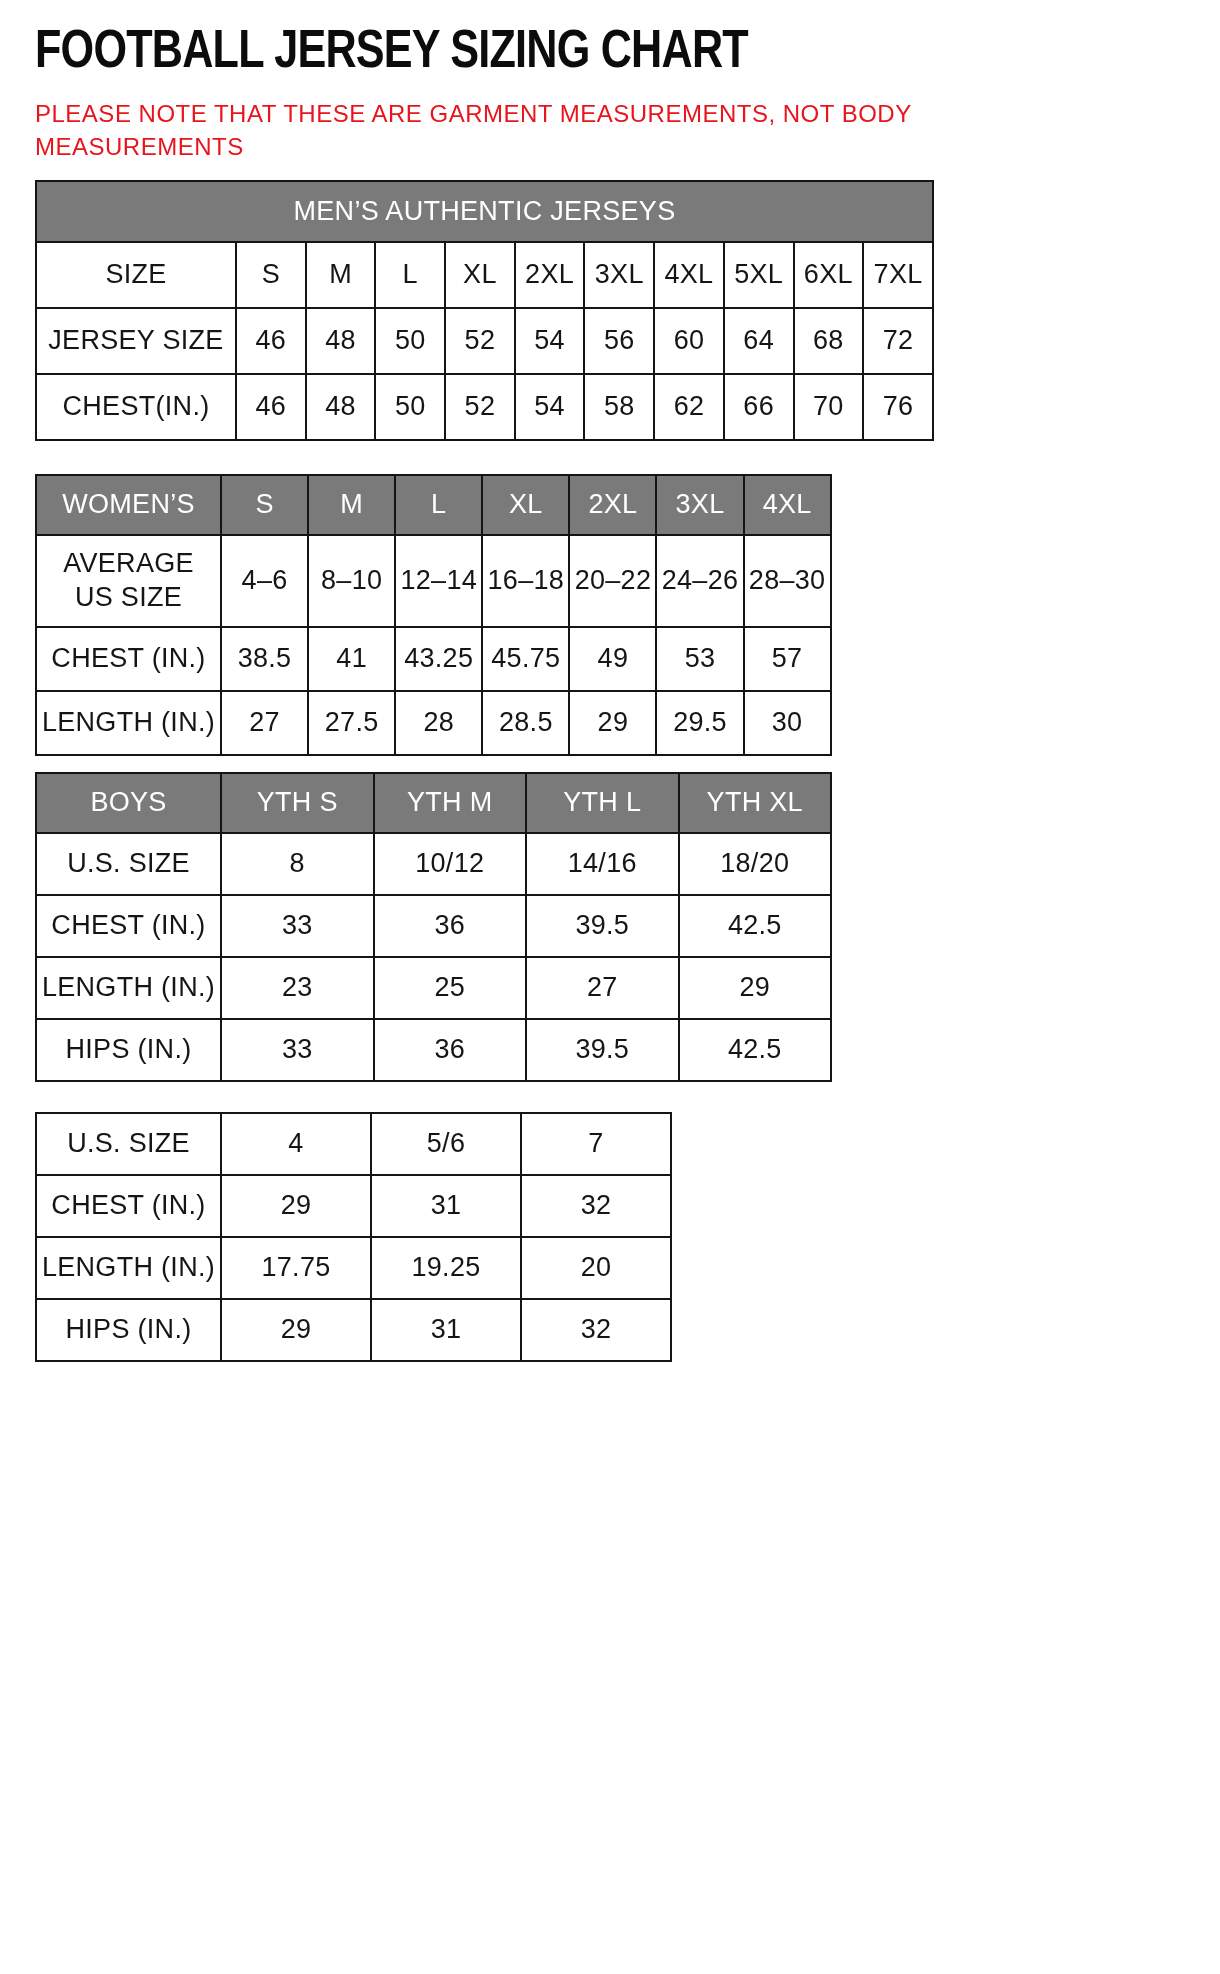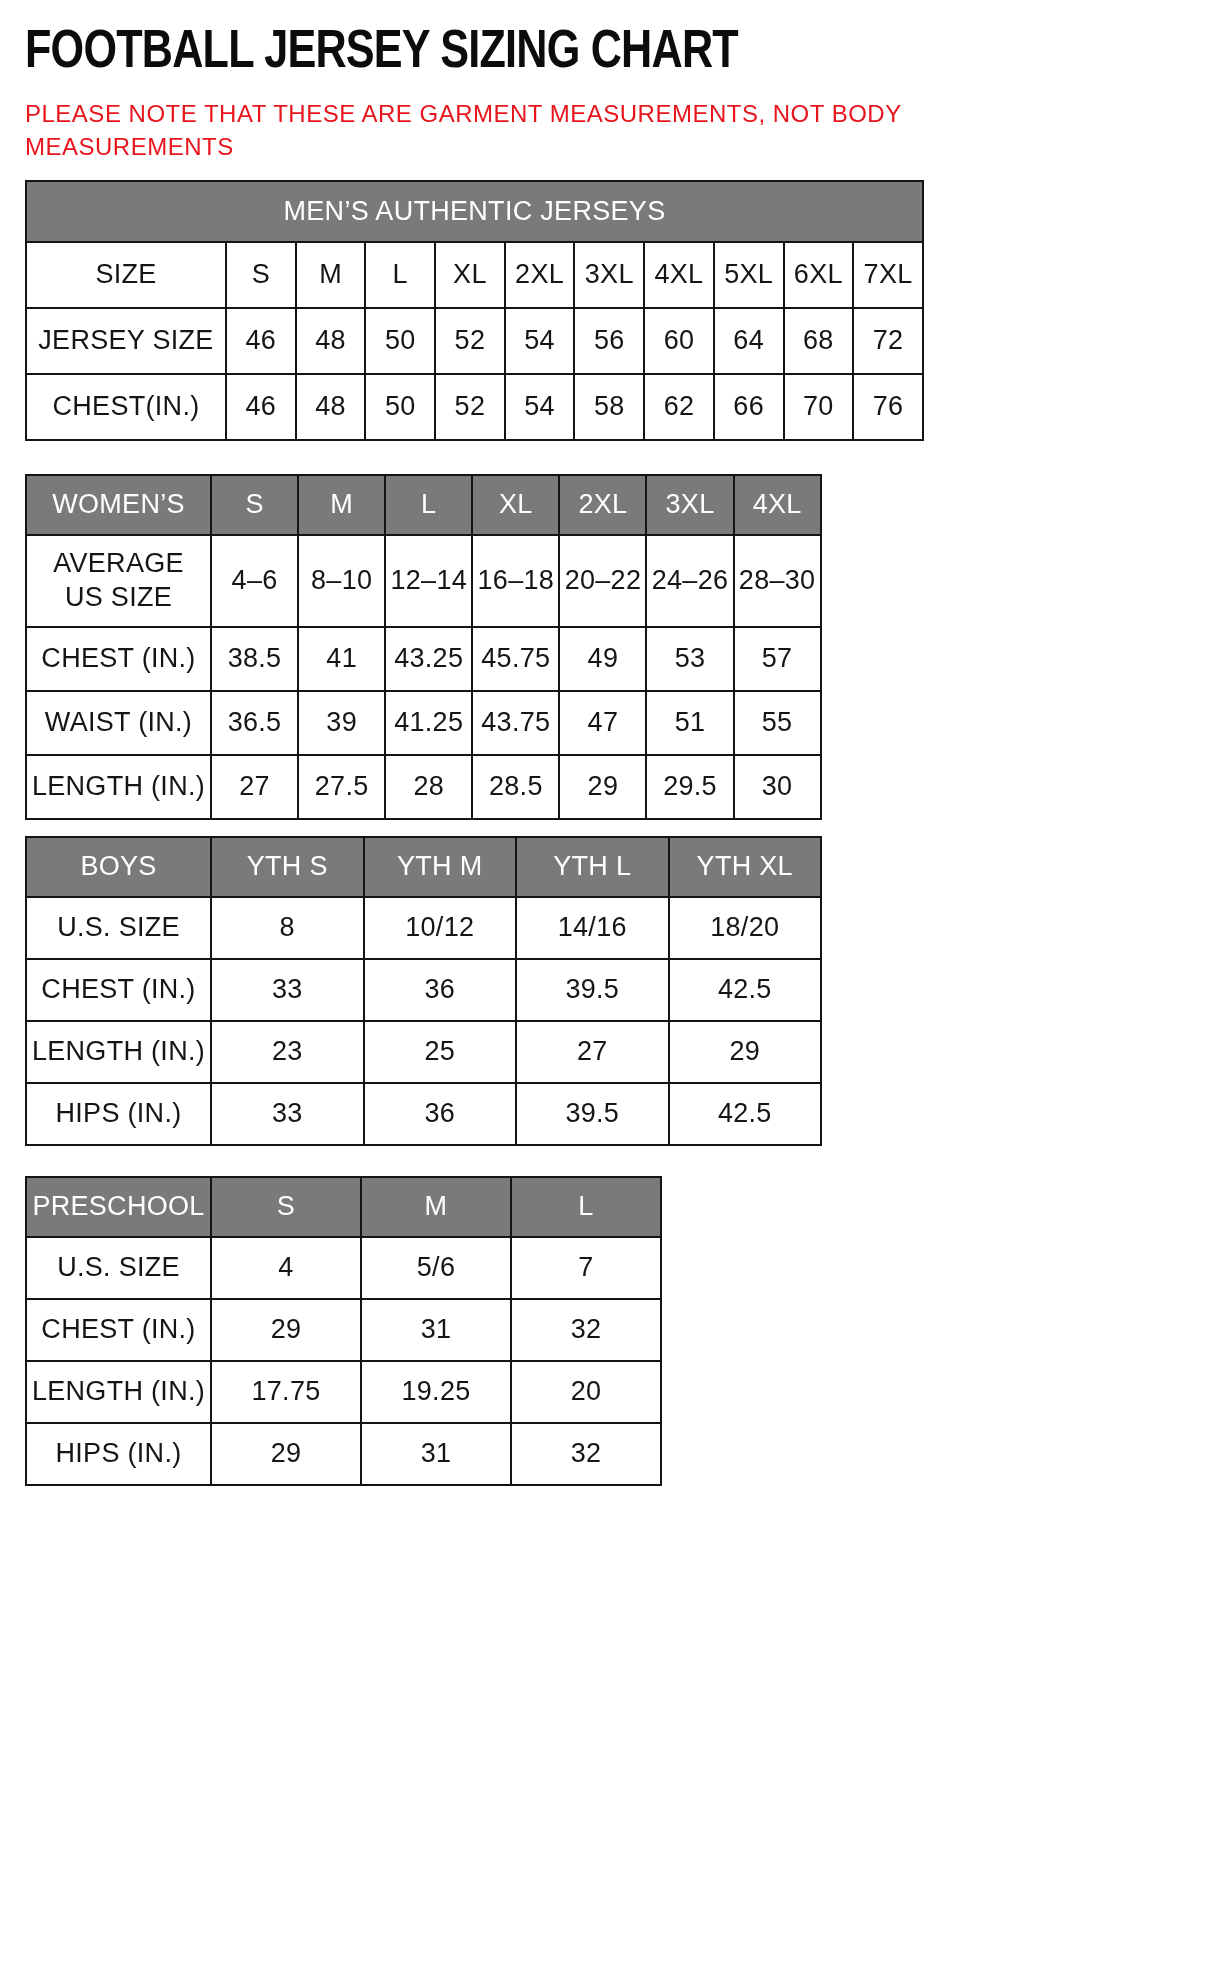--- a/index.html
+++ b/index.html
@@ -5,21 +5,21 @@
   html, body { margin: 0; padding: 0; }
   body {
     width: 1220px;
     background: #ffffff;
     font-family: "Liberation Sans", sans-serif;
     color: #151515;
   }
   .page {
     box-sizing: border-box;
     min-height: 1974px;
-    padding: 16px 35px 20px 25px;
+    padding: 16px 35px 20px 35px;
     display: flex;
     flex-direction: column;
     align-items: flex-start;
   }
   .title {
     margin: 4px 0 0 0;
     font-size: 54px;
     font-weight: 900;
     line-height: 1.05;
     letter-spacing: -1px;
@@ -178,30 +178,20 @@
       <td class="lbl">CHEST (IN.)</td>
       <td>38.5</td>
       <td>41</td>
       <td>43.25</td>
       <td>45.75</td>
       <td>49</td>
       <td>53</td>
       <td>57</td>
     </tr>
     <tr class="trow">
-      <td class="lbl">WAIST (IN.)</td>
-      <td>36.5</td>
-      <td>39</td>
-      <td>41.25</td>
-      <td>43.75</td>
-      <td>47</td>
-      <td>51</td>
-      <td>55</td>
-    </tr>
-    <tr class="trow">
       <td class="lbl">LENGTH (IN.)</td>
       <td>27</td>
       <td>27.5</td>
       <td>28</td>
       <td>28.5</td>
       <td>29</td>
       <td>29.5</td>
       <td>30</td>
     </tr>
   </tbody>
@@ -250,26 +240,20 @@
     </tr>
   </tbody>
     </table>
 
   <table class="tbl pre">
     <colgroup>
       <col style="width:185px">
       <col span="3" style="width:150px">
     </colgroup>
     <tbody>
-        <tr class="head-row">
-      <th class="gray">PRESCHOOL</th>
-      <th class="gray">S</th>
-      <th class="gray">M</th>
-      <th class="gray">L</th>
-    </tr>
     <tr class="trow">
       <td class="lbl">U.S. SIZE</td>
       <td>4</td>
       <td>5/6</td>
       <td>7</td>
     </tr>
     <tr class="trow">
       <td class="lbl">CHEST (IN.)</td>
       <td>29</td>
       <td>31</td>

